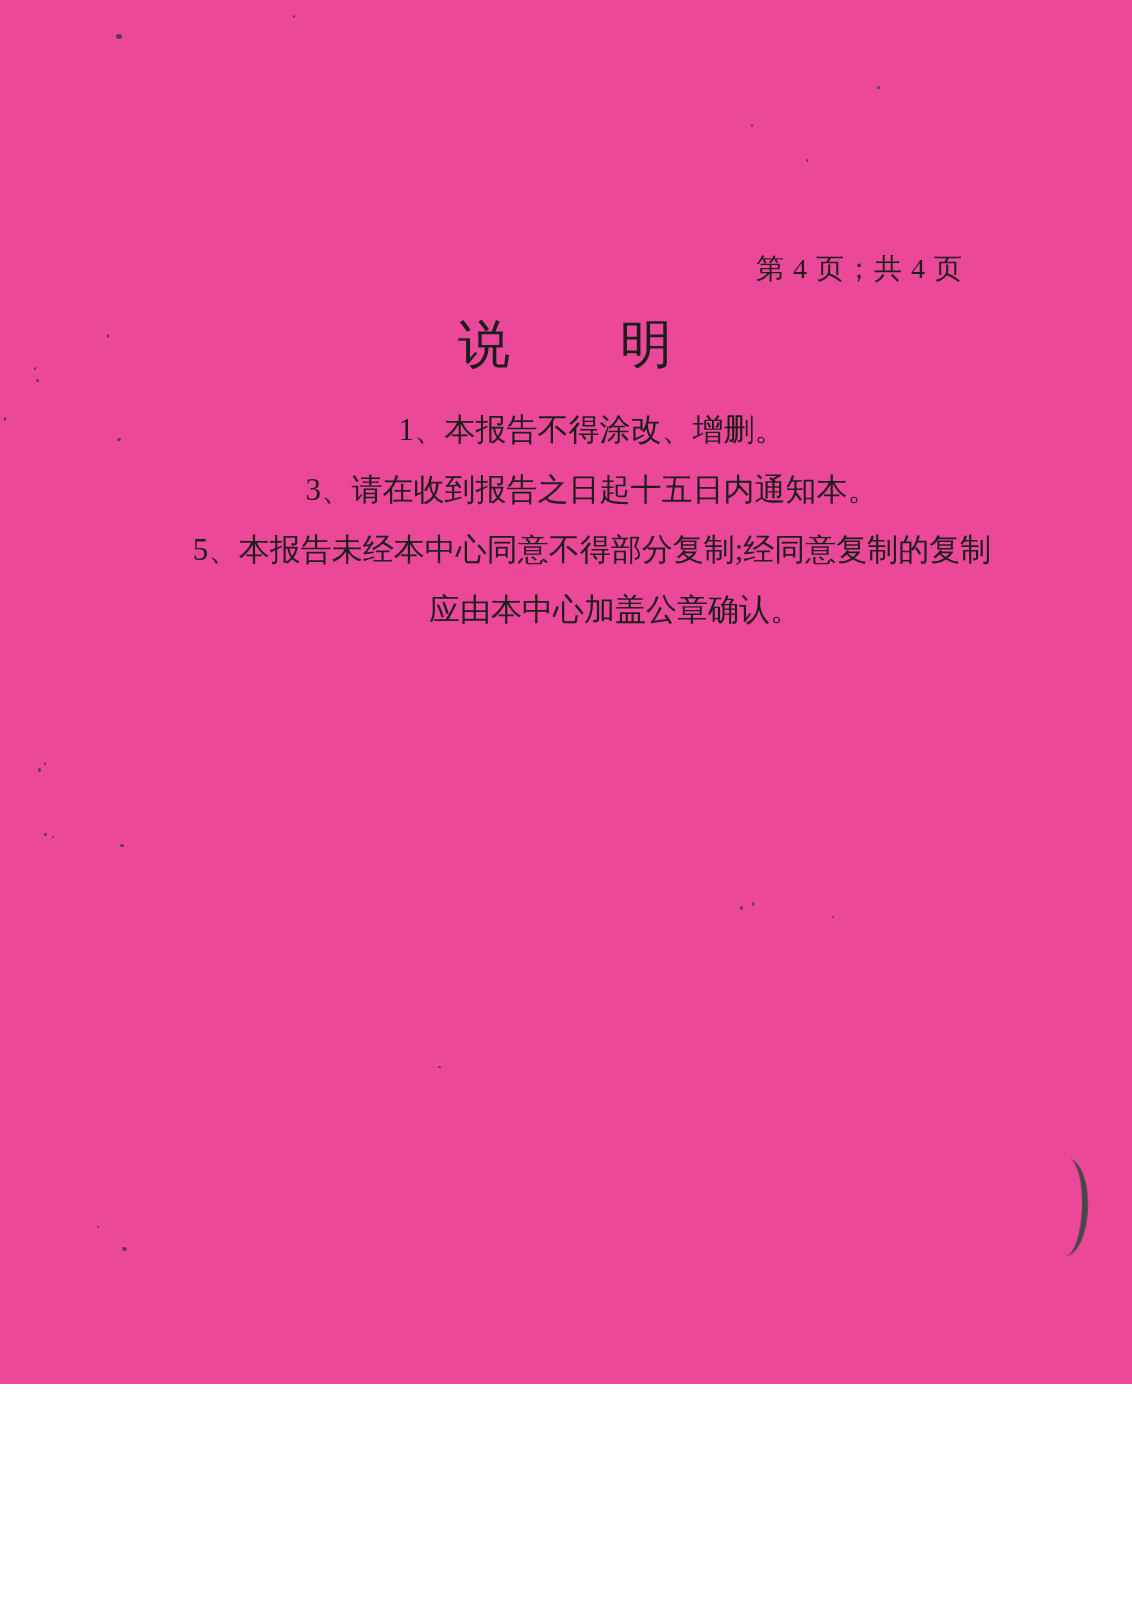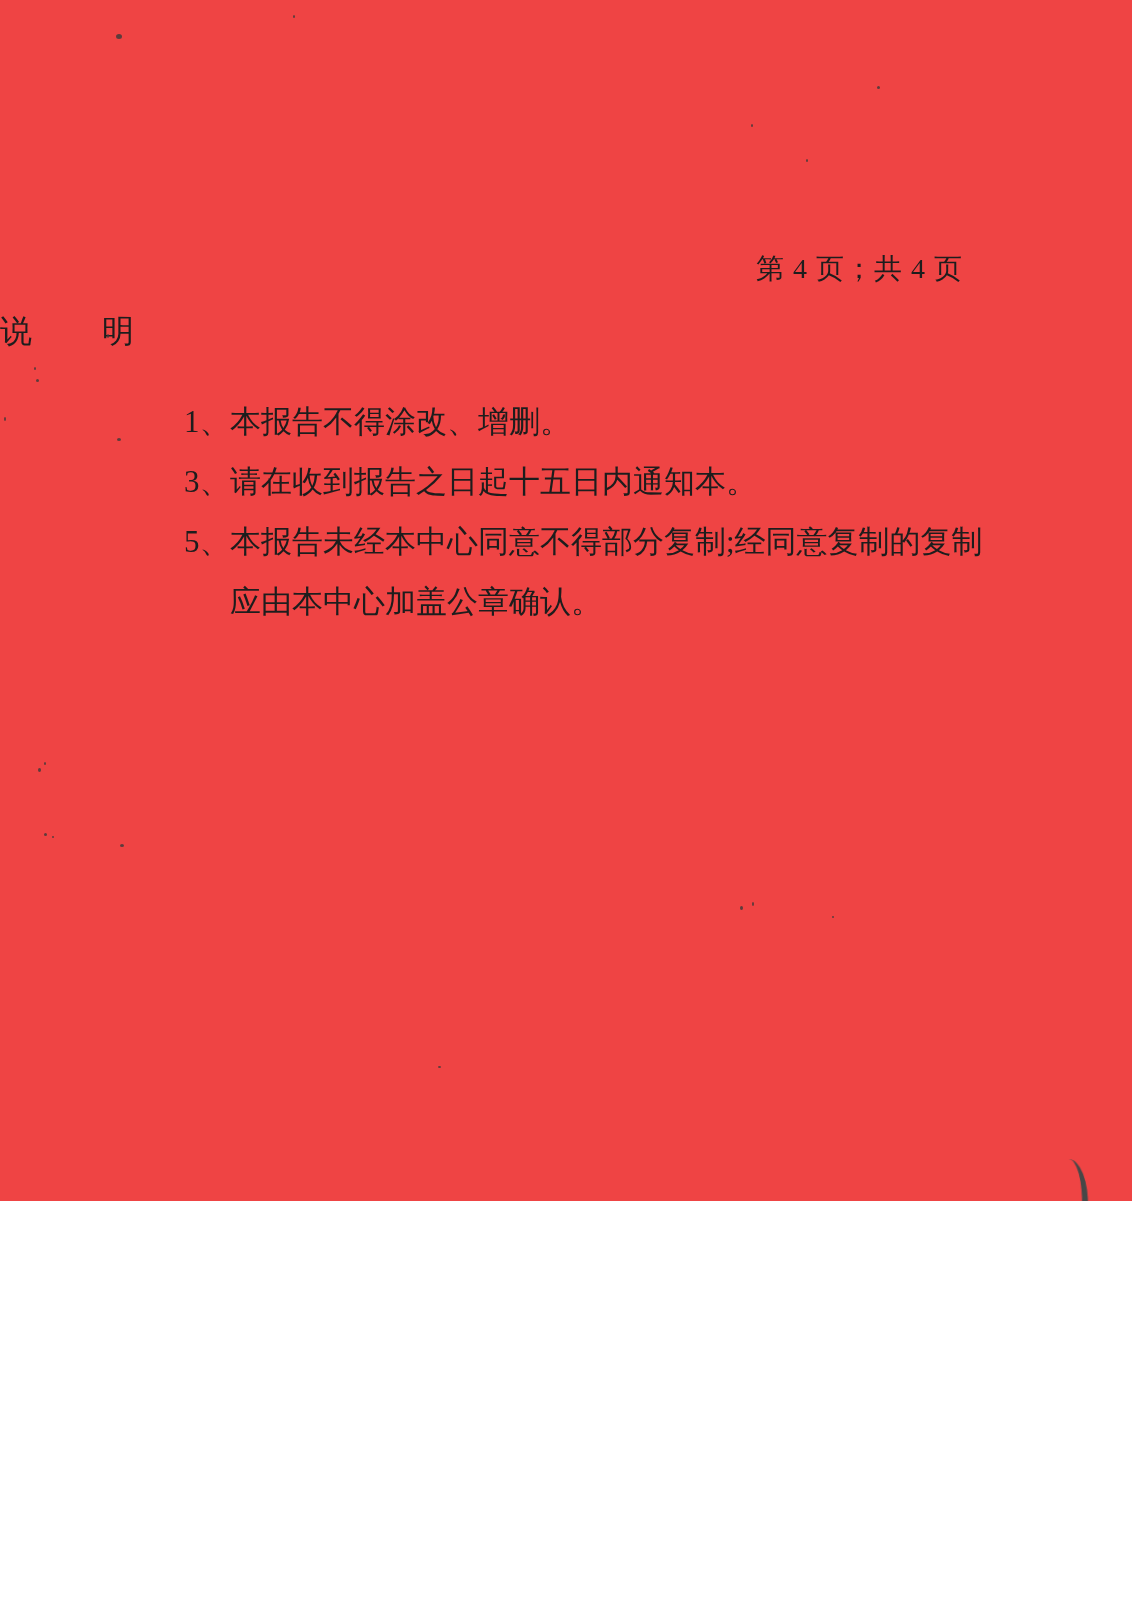--- a/index.html
+++ b/index.html
@@ -1,53 +1,55 @@
 <!DOCTYPE html>
 <html><head>
 <meta charset="utf-8">
 <style>
   html, body { margin: 0; padding: 0; background: #ffffff; }
   .page {
     position: relative;
     width: 1132px;
-    height: 1201px;
-    background: #ef4444;
+    height: 1384px;
+    background: #ec4899;
     overflow: hidden;
     font-family: "Liberation Serif", "DejaVu Serif", serif;
     color: #1d1d1d;
   }
   .page-indicator {
     position: absolute;
     top: 250px;
     left: 756px;
     font-size: 28px;
     letter-spacing: 1px;
     white-space: pre;
   }
   .title {
     position: absolute;
     top: 310px;
     left: 0;
     width: 100%;
     margin: 0;
-    font-size: 32px;
+    text-align: center;
+    font-size: 52px;
     font-weight: 500;
     letter-spacing: 2px;
     white-space: pre;
   }
   .notes {
     position: absolute;
     top: 392px;
     left: 184px;
     width: 800px;
-    margin: 0;
+    margin: 8px;
     padding: 0;
     list-style: none;
     font-size: 31px;
     line-height: 60px;
+    text-align: center;
   }
   .note { margin: 0; padding: 0; }
   .note-row { white-space: nowrap; }
   .num { display: inline-block; width: 46px; }
   .cont { padding-left: 46px; }
   .sp {
     position: absolute;
     background: #3a3a3a;
     border-radius: 50%;
     opacity: 0.8;

